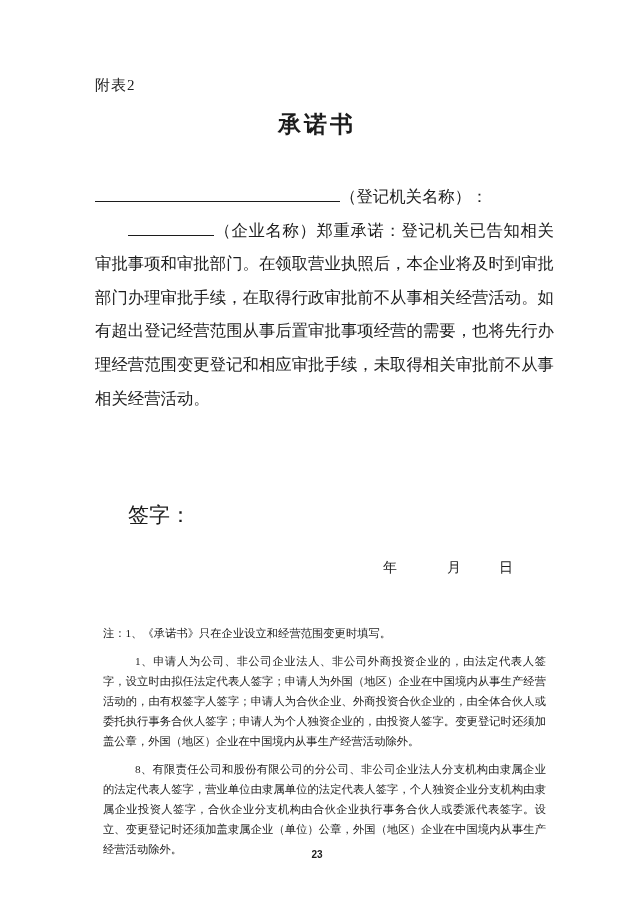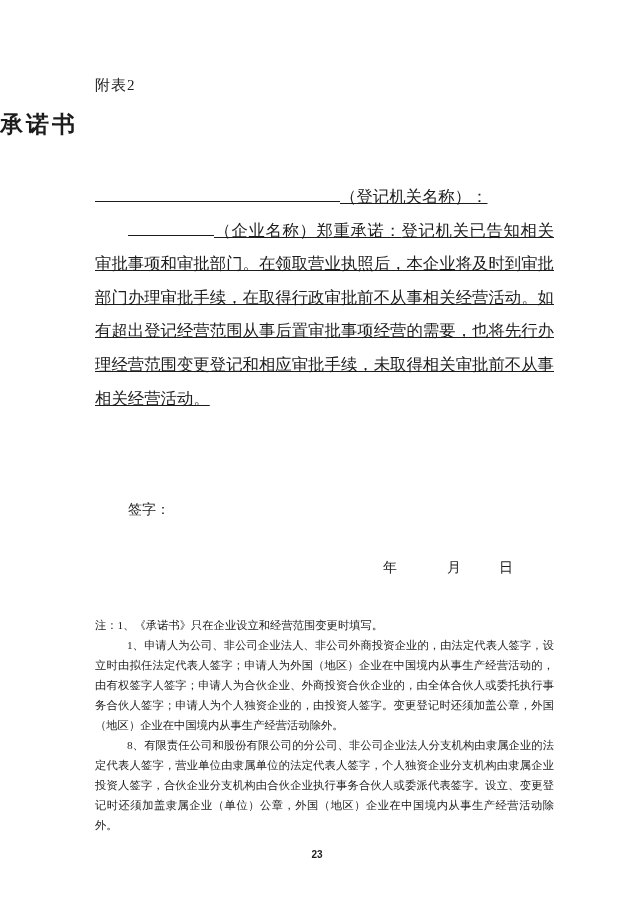--- a/index.html
+++ b/index.html
@@ -22,49 +22,49 @@
     top: 76px;
     left: 95px;
     font-size: 15px;
     letter-spacing: 1px;
   }
   .doc-title {
     position: absolute;
     top: 109px;
     left: 0;
     width: 100%;
-    text-align: left;
+    text-align: center;
     font-size: 23px;
     font-weight: bold;
     letter-spacing: 3px;
   }
   .main-text {
     position: absolute;
     top: 180px;
     left: 95px;
     width: 459px;
     font-size: 16.4px;
     line-height: 33.6px;
     text-align: justify;
   }
-  .main-text p { margin: 0; text-decoration: underline; }
+  .main-text p { margin: 0; }
   .indent { text-indent: 33px; }
   .blank {
     display: inline-block;
     border-bottom: 1.5px solid #1c1c1c;
     height: 2px;
   }
   .blank-long  { width: 245px; }
   .blank-short { width: 86px; }
   .signature-line {
     position: absolute;
     top: 501px;
     left: 95px;
     width: 459px;
-    font-size: 14px;
+    font-size: 21px;
   }
   .signature-line .sig-label { margin-left: 33px; }
   .date-line {
     position: absolute;
     top: 559px;
     left: 95px;
     width: 459px;
     font-size: 14px;
   }
   .date-line .y { margin-left: 288px; }
@@ -72,21 +72,21 @@
   .date-line .d { margin-left: 38px; }
   .notes {
     position: absolute;
     top: 615px;
     left: 95px;
     width: 459px;
     font-size: 11.3px;
     line-height: 20px;
     text-align: justify;
   }
-  .notes p { margin: 0; }
+  .notes p { margin: 8px; }
   .note-indent { text-indent: 32px; }
   .page-number {
     position: absolute;
     top: 817px;
     left: 0;
     width: 100%;
     text-align: center;
     font-family: "Liberation Sans", "DejaVu Sans", sans-serif;
     font-size: 10px;
     font-weight: bold;

